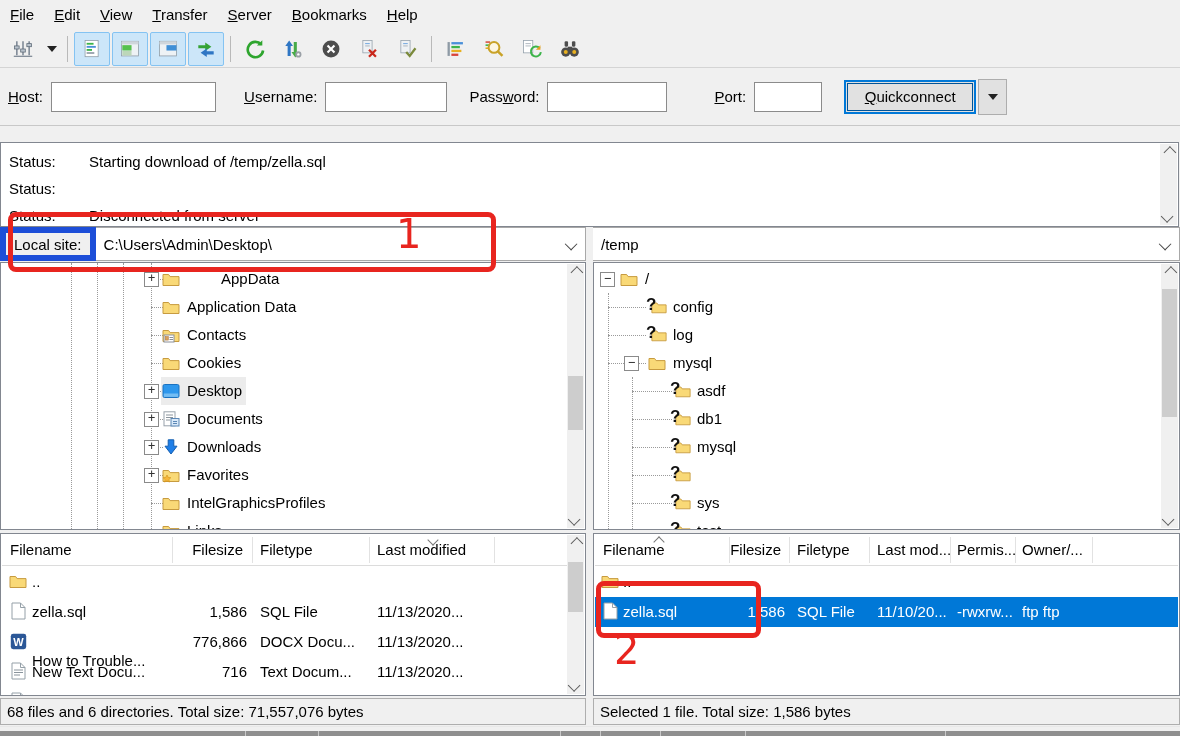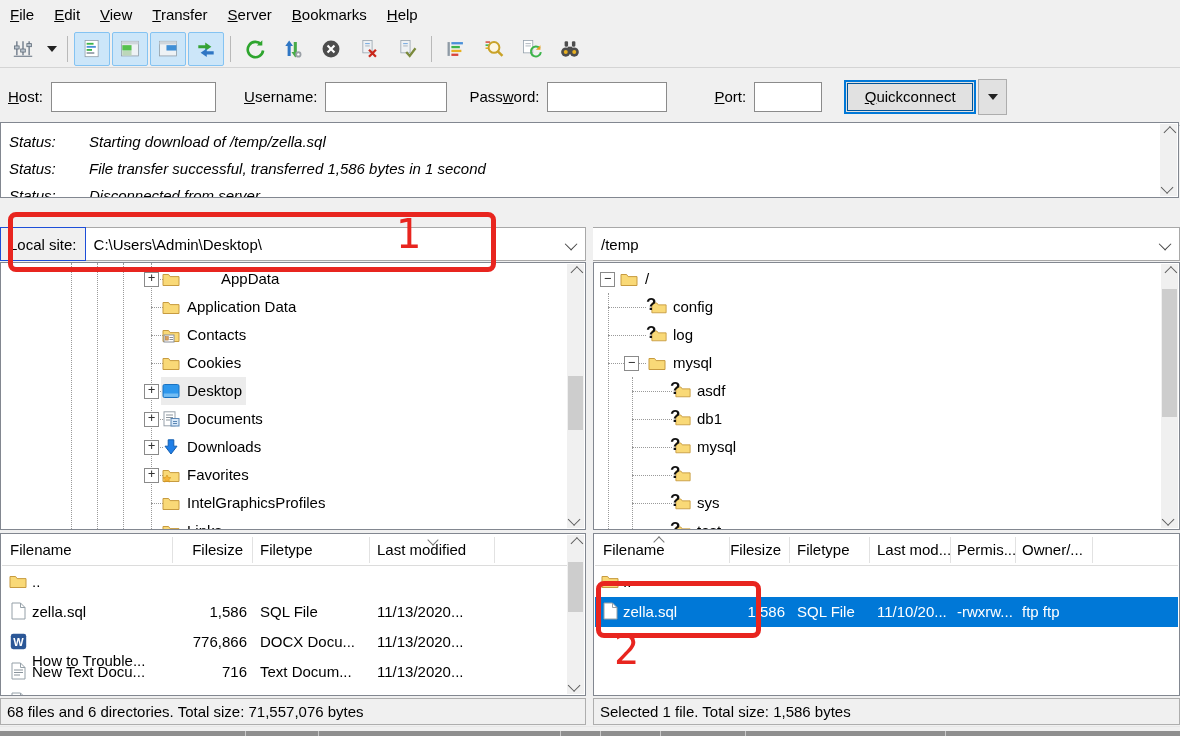--- a/index.html
+++ b/index.html
@@ -16,28 +16,28 @@
   .tb-sep{width:1px;height:26px;background:#b9b9b9;margin:0 5px;}
   .tb-drop{width:20px;height:32px;display:flex;align-items:center;justify-content:center;}
   .tri-down{width:0;height:0;border-left:5px solid transparent;border-right:5px solid transparent;border-top:6px solid #222;}
   
   #quickbar{left:0;top:68px;width:1180px;height:58px;display:flex;align-items:center;background:#f0f0f0;border-bottom:1px solid #c8c8c8;}
   .qc-label{white-space:nowrap;}
   .qc-input{height:28px;border:1px solid #8b8b8b;background:#fff;font-family:inherit;font-size:15px;padding:0 4px;}
   #quickconnect-btn{height:34px;width:132px;background:#e1e1e1;border:2px solid #0078d7;outline:1px solid #005499;outline-offset:-4px;font-family:inherit;font-size:15px;}
   #quickconnect-drop{height:34px;width:27px;background:#e1e1e1;border:1px solid #adadad;margin-left:2px;display:flex;align-items:center;justify-content:center;}
   
-  #statuslog{left:0;top:122px;width:1179px;height:76px;background:#fff;border:1px solid #828790;overflow:hidden;font-style:italic;}
+  #statuslog{left:0;top:142px;width:1179px;height:85px;background:#fff;border:1px solid #828790;overflow:hidden;}
   .log-line{position:relative;height:27px;line-height:27px;}
   .log-prefix{position:absolute;left:8px;}
   .log-text{position:absolute;left:88px;white-space:nowrap;}
   
   .pane{background:#fff;border:1px solid #828790;overflow:hidden;}
   .sitebar{display:flex;align-items:stretch;background:#f0f0f0;}
-  .sitelabel{display:flex;align-items:center;padding:0 8px;border:1px solid #1d4ed8;background:#f0f0f0;white-space:nowrap;}
+  .sitelabel{display:flex;align-items:center;padding:0 8px;border:6px solid #1d4ed8;background:#f0f0f0;white-space:nowrap;}
   .sitecombo{flex:1;display:flex;align-items:center;background:#fff;border:1px solid #a8a8a8;border-left:none;position:relative;padding-left:8px;text-align:right;}
   .siteval{white-space:nowrap;}
   .combo-chev{position:absolute;right:8px;top:13px;width:8px;height:8px;border-left:1.6px solid #444;border-bottom:1.6px solid #444;transform:rotate(-45deg) translateY(-2px);}
   
   .tree-row{position:absolute;left:0;right:20px;height:28px;}
   .tree-guide{position:absolute;border-left:1px dotted #9a9a9a;width:0;}
   .tree-stub{position:absolute;border-top:1px dotted #9a9a9a;height:0;}
   .expander{position:absolute;width:13px;height:13px;top:7px;border:1px solid #8a8a8a;background:#fff;line-height:11px;text-align:center;font-size:12px;font-family:"DejaVu Sans Mono",monospace;color:#333;}
   .tree-content{position:absolute;top:0;height:28px;display:flex;align-items:center;gap:6px;padding:0 4px 0 0;}
   .tree-content.selected{background:#ececec;}
@@ -256,21 +256,20 @@
     </div>
   </div>
 <div id="statuslog" class="abs">
     <div style="position: absolute; left: 0px; top: 5px; right: 20px;">
       <div class="log-line">
         <span class="log-prefix">Status:</span>
         <span class="log-text">Starting download of /temp/zella.sql</span>
       </div>
       <div class="log-line">
         <span class="log-prefix">Status:</span>
-        <span class="log-text">File transfer successful, transferred 1,586 bytes in 1 second</span>
       </div>
       <div class="log-line">
         <span class="log-prefix">Status:</span>
         <span class="log-text">Disconnected from server</span>
       </div>
     </div>
     <div class="vscroll" style="right: 1px; top: 1px; bottom: 1px;">
       <div class="sb-btn" style="top: 0px;">
         <span class="sb-chev sb-up"></span>
       </div>

